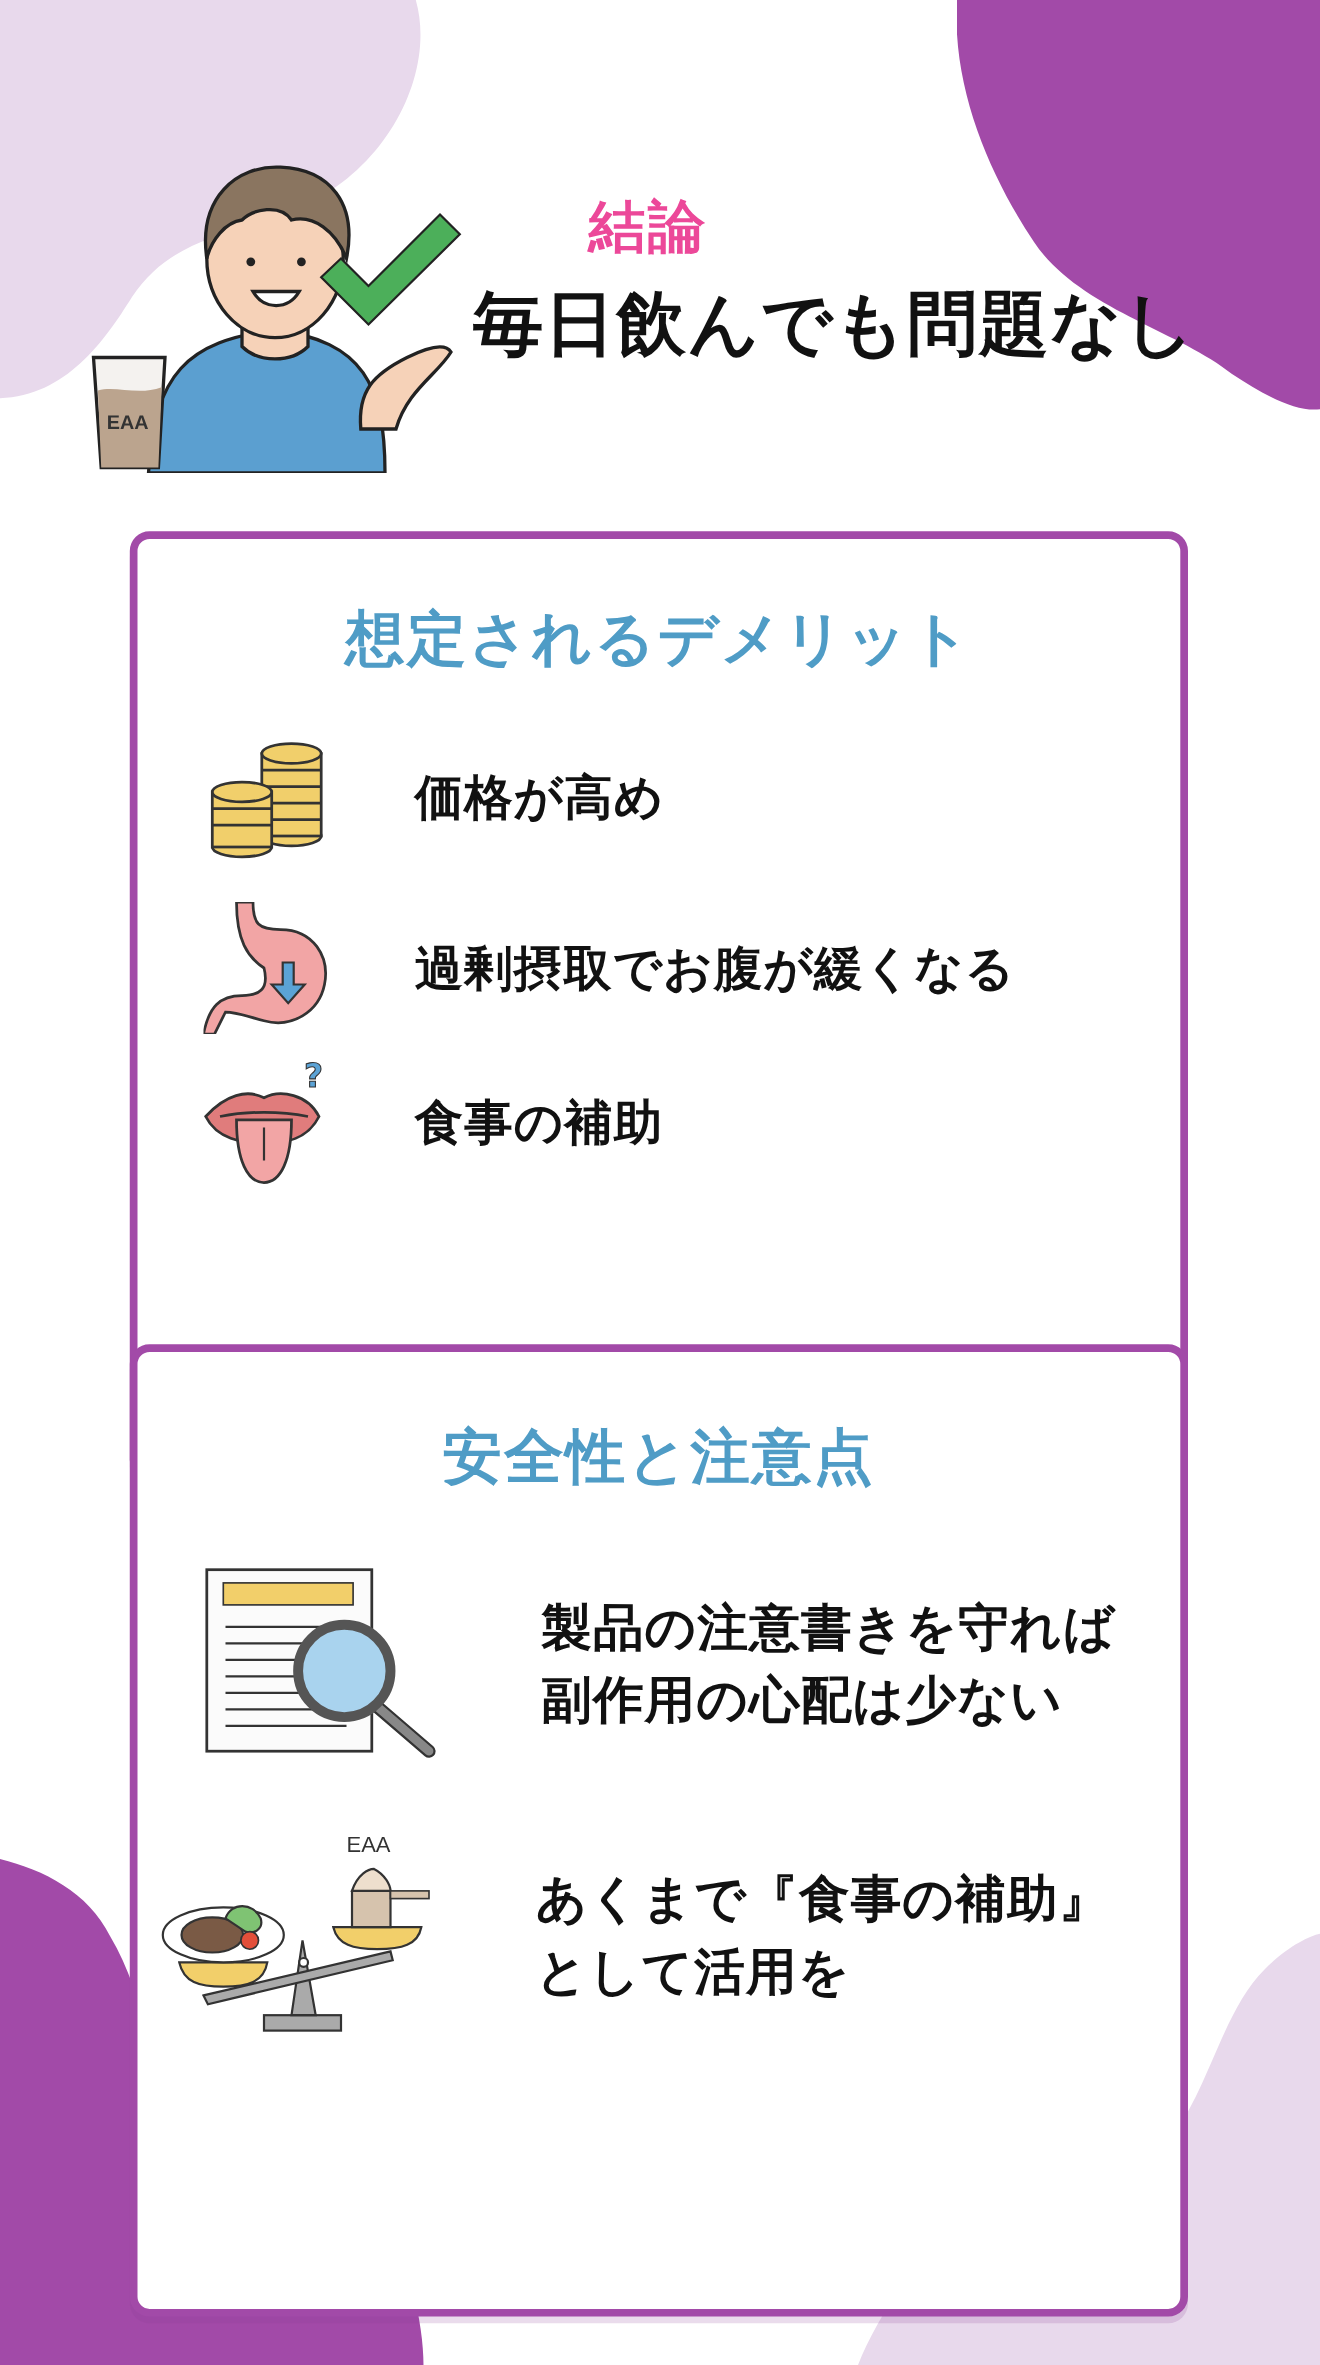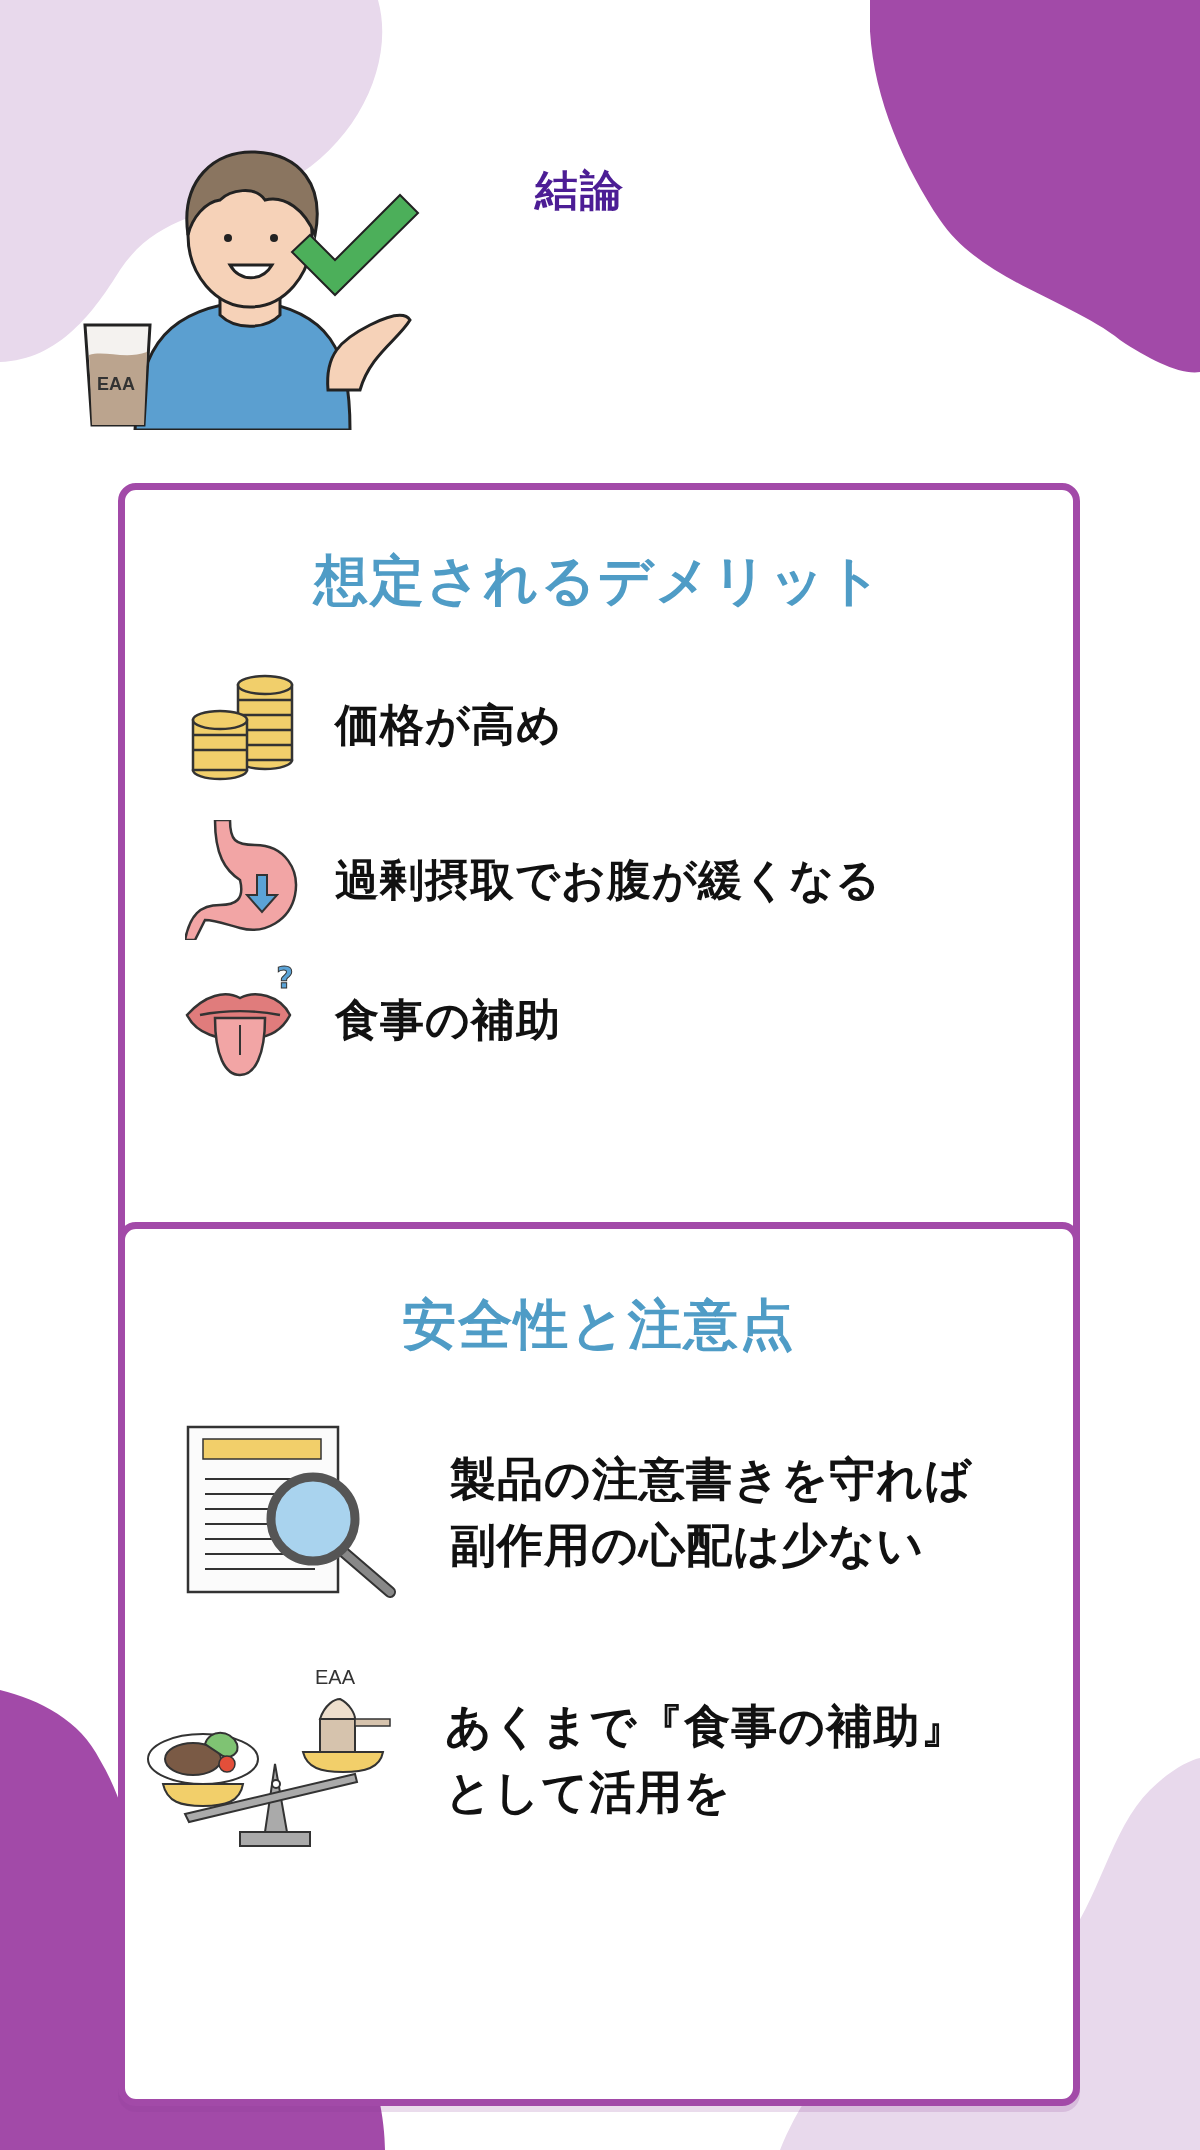--- a/index.html
+++ b/index.html
@@ -5,32 +5,32 @@
   * { box-sizing: border-box; margin: 0; padding: 0; }
   html, body { width: 1200px; height: 2150px; overflow: hidden; background: #ffffff; }
   body { position: relative; font-family: "DejaVu Sans", "Liberation Sans", sans-serif; }
 
   .blob { position: absolute; z-index: 0; }
   .content { position: absolute; inset: 0; z-index: 1; }
 
   
   .hero { position: absolute; left: 80px; top: 140px; width: 1060px; height: 300px; }
   .hero-illus { position: absolute; left: 0; top: 0; width: 340px; height: 290px; }
-  .hero-label { position: absolute; left: 455px; top: 22px; font-size: 43px; font-weight: bold; color: #4c1d95; letter-spacing: 2px; }
+  .hero-label { position: absolute; left: 455px; top: 32px; font-size: 52px; font-weight: bold; color: #ec4899; letter-spacing: 2px; }
   .hero-title { position: absolute; left: 350px; top: 110px; font-size: 64px; font-weight: bold; color: #111; line-height: 90px; letter-spacing: 1px; }
 
   
   .card { position: absolute; left: 118px; width: 962px; background: #fff; border: 7px solid #a24aa8; border-radius: 18px; box-shadow: 0 6px 0 rgba(140,60,150,0.18); }
   .card-1 { top: 483px; height: 862px; }
   .card-2 { top: 1222px; height: 884px; }
   .card-title { position: absolute; left: 0; right: 0; text-align: center; font-weight: bold; color: #4f9cc6; font-size: 54px; letter-spacing: 2px; }
   .card-1 .card-title { top: 55px; }
   .card-2 .card-title { top: 60px; }
 
-  .item { position: absolute; display: flex; align-items: center; }
+  .item { position: absolute; display: flex; align-items: center; gap: 42px; }
   .item-icon { flex: none; }
   .item-text { font-weight: bold; color: #111; }
 
   .c1-item { left: 60px; }
   .c1-item .item-icon { width: 120px; height: 120px; }
   .c1-item .item-text { font-size: 44px; margin-left: 30px; letter-spacing: 1px; }
 
   .c2-item .item-text { font-size: 46px; line-height: 66px; letter-spacing: 1px; }
 </style>
 </head>
@@ -74,20 +74,21 @@
       <path d="M248,250 C245,215 260,200 290,185 C310,175 325,172 330,180 C318,200 290,215 280,250 Z" fill="#f6d2b8" stroke="#222" stroke-width="3"></path>
 
       <g>
         <path d="M5,185 L70,185 L64,285 L12,285 Z" fill="#f4f2ef" stroke="#222" stroke-width="3"></path>
         <path d="M9,215 C25,210 45,220 67,212 L64,285 L12,285 Z" fill="#bba48e"></path>
         <text x="36" y="250" text-anchor="middle" font-family="Liberation Sans, sans-serif" font-weight="bold" font-size="18" fill="#333">EAA</text>
       </g>
     </svg>
     <div class="hero-label">結論</div>
     <div class="hero-title">
+      <div>毎日飲んでも問題なし</div>
     </div>
   </section>
 
   <section class="card card-1">
     <h2 class="card-title">想定されるデメリット</h2>
 
     <div class="item c1-item" style="top:175px">
       <svg class="item-icon" viewBox="0 0 120 120">
         <g stroke="#333" stroke-width="2.5" fill="#f1cf6b">
           <ellipse cx="80" cy="95" rx="27" ry="9"></ellipse>

